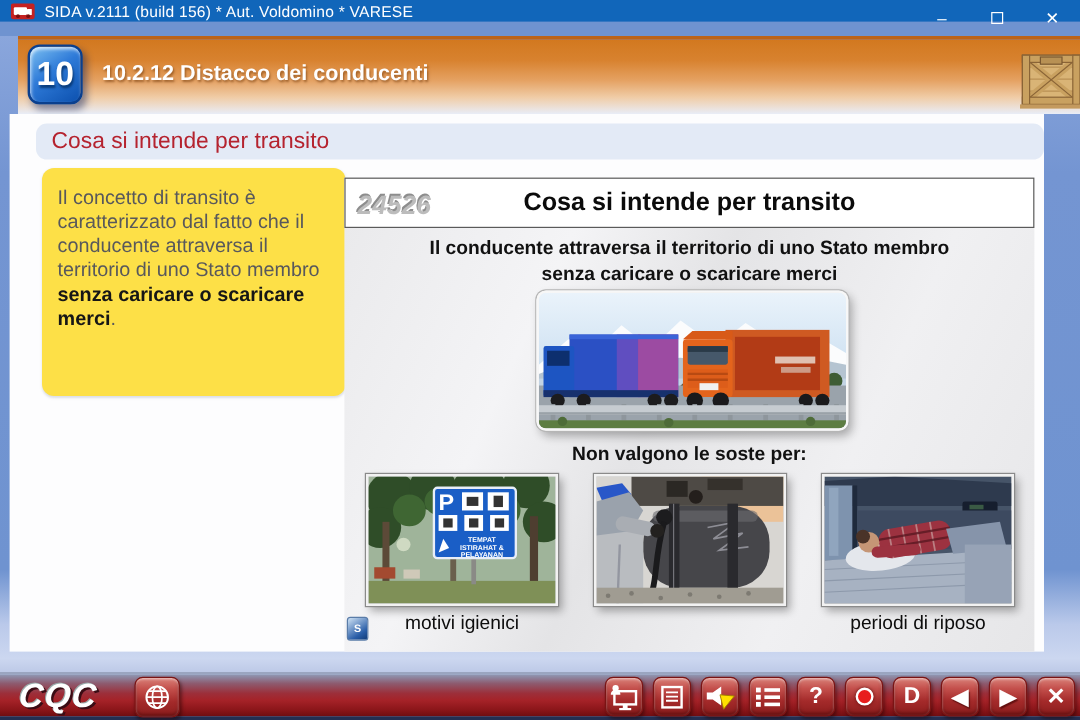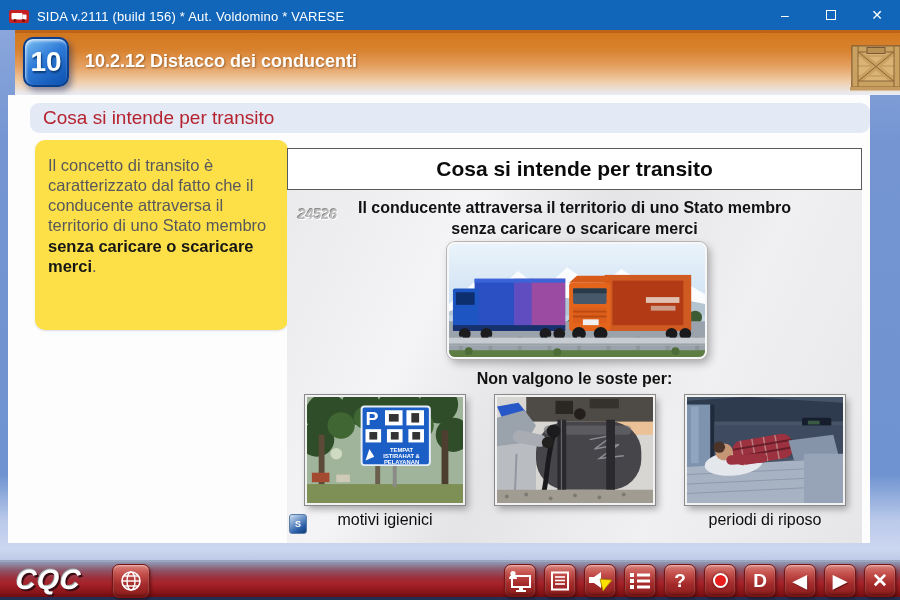--- a/index.html
+++ b/index.html
@@ -1,20 +1,20 @@
 <!DOCTYPE html>
 <html><head>
 <meta charset="utf-8">
 <style>
   * { margin:0; padding:0; box-sizing:border-box; }
   body { font-family:"Liberation Sans", sans-serif; background:#222; }
   .app { position:relative; width:900px; height:600px; overflow:hidden; background:#6f93d0; }
 
   
-  .titlebar { position:absolute; left:0; top:0; width:900px; height:32px;
+  .titlebar { position:absolute; left:0; top:0; width:900px; height:18px;
     background:#1166ba; display:flex; align-items:center; color:#fff; }
   .titlebar .app-icon { width:20px; height:15px; margin:0 8px 0 9px; }
   .titlebar .title { font-size:13px; letter-spacing:.2px; }
   .win-controls { position:absolute; right:0; top:0; height:30px; display:flex; }
   .win-btn { width:46px; height:30px; display:flex; align-items:center; justify-content:center;
     color:#fff; font-size:14px; cursor:default; }
   .max-box { width:10px; height:10px; border:1.5px solid #fff; display:inline-block; }
 
   
   .frame-bg { position:absolute; left:0; top:30px; width:900px; height:570px;
@@ -41,22 +41,22 @@
   .side-panel { position:absolute; left:27px; top:45px; width:253px; height:190px;
     background:#fde047; border-radius:10px; padding:15px 13px;
     color:#58585c; font-size:16.5px; line-height:1.22; box-shadow:0 1px 2px rgba(120,130,160,.25); }
   .side-panel b { color:#161616; }
 
   
   .slide { position:absolute; left:279px; top:53px; width:575px; height:395px;
     background:linear-gradient(115deg,#e9e9eb 0%,#f4f4f6 28%,#e4e4e6 46%,#f0f0f2 70%,#e6e6e8 100%); }
   .slide-titlebox { position:absolute; left:0; top:0; width:575px; height:42px;
     background:#fff; border:1px solid #5a5a5a; display:flex; align-items:center; }
-  .slide-code { position:absolute; left:10px; top:9px; font-size:14px; font-weight:bold; font-style:italic;
-    color:#bcbcbc; text-shadow:1px 1px 0 #fff,-1px -1px 0 #8d8d8d;margin-top:48px; }
+  .slide-code { position:absolute; left:10px; top:9px; font-size:22px; font-weight:bold; font-style:italic;
+    color:#bcbcbc; text-shadow:1px 1px 0 #fff,-1px -1px 0 #8d8d8d; }
   .slide-title { width:100%; text-align:center; font-size:21px; font-weight:bold; color:#0b0b0b; }
   .slide-subtitle { position:absolute; left:0; top:50px; width:575px; text-align:center;
     font-size:16px; font-weight:bold; color:#111; line-height:1.3; }
   .trucks-photo { position:absolute; left:160px; top:94px; width:260px; height:117px;
     border-radius:8px; overflow:hidden; border:2px solid #f7f7f7;
     box-shadow:0 0 0 1px #b5b5b5, 3px 4px 8px rgba(0,0,0,.3); }
   .slide-note { position:absolute; left:0; top:222px; width:575px; text-align:center;
     font-size:16px; font-weight:bold; color:#111; }
   .card { position:absolute; top:247px; width:160px; height:110px; background:#ccc;
     border:2px solid #f2f2f2; box-shadow:0 0 0 1px #8a8a8a, 3px 4px 7px rgba(0,0,0,.32); overflow:hidden; }

